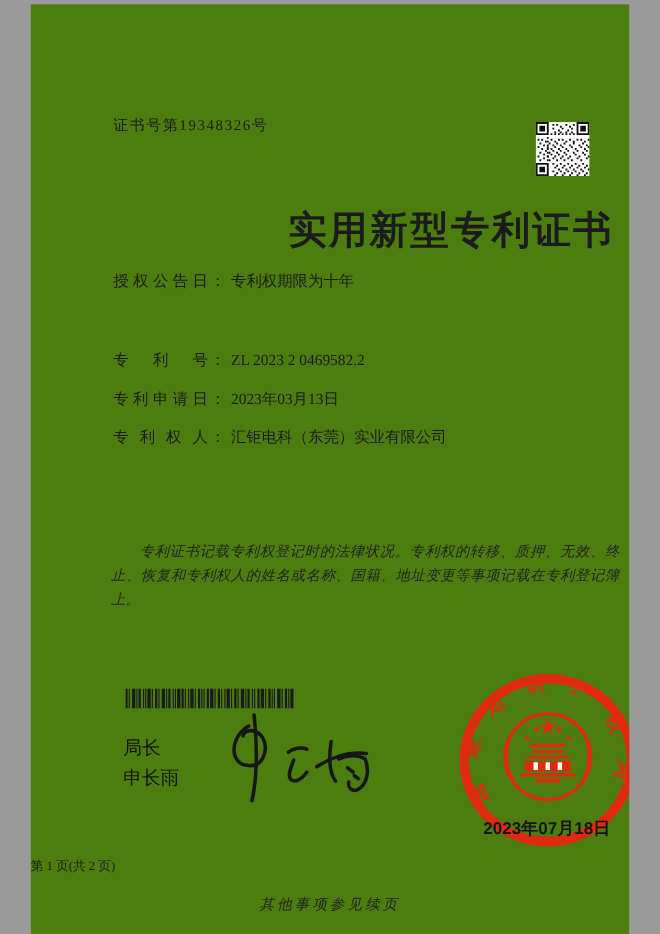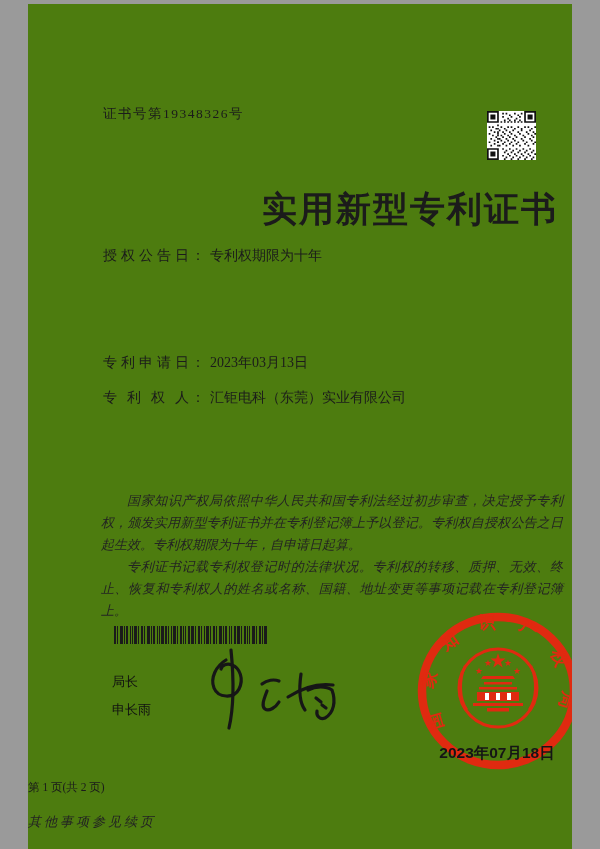--- a/index.html
+++ b/index.html
@@ -11,27 +11,27 @@
          font-size:35px;font-weight:bold;letter-spacing:2px;}
   .frow{position:absolute;left:75px;width:470px;height:20px;font-size:14px;white-space:nowrap;}
   .flabel{display:inline-block;width:86px;text-align:justify;text-align-last:justify;vertical-align:top;}
   .flabel2{display:inline-block;width:76px;text-align:justify;text-align-last:justify;vertical-align:top;}
   .colon{display:inline-block;margin:0 5px 0 2px;}
   .second{position:absolute;left:218px;top:0;}
   .paras{position:absolute;left:73px;width:462px;top:486px;font-size:13px;line-height:22px;
          font-style:italic;text-align:justify;color:#232323;}
   .paras p{margin:0;text-indent:2em;}
   .barcode{position:absolute;left:86px;top:622px;width:153px;height:18px;}
-  .director{position:absolute;left:84px;top:664px;font-family:Liberation Serif, serif;
-            font-size:13px;line-height:28px;color:#111;}
+  .director{position:absolute;left:84px;top:664px;font-family:Liberation Mono, monospace;
+            font-size:17px;line-height:28px;color:#111;}
   .director div{height:28px;}
   .sig{position:absolute;left:160px;top:640px;width:170px;height:100px;}
   .seal{position:absolute;left:385px;top:604px;width:170px;height:168px;}
   .page-info{position:absolute;left:0;right:20px;top:776px;text-align:left;font-size:11.5px;}
-  .cont-note{position:absolute;left:0;right:0;top:809px;font-size:13px;
+  .cont-note{position:absolute;left:0;right:0;top:809px;text-align:center;font-size:13px;
              font-style:italic;letter-spacing:3px;color:#232323;}
 </style>
 </head>
 <body>
 
 <div class="page">
 
   <div class="cert-no">证书号第19348326号</div>
 
   <svg class="qr" viewBox="0 0 29 29" aria-hidden="true">
@@ -41,29 +41,31 @@
     <path fill="#111" d="M2,2h3v3H2z M24,2h3v3h-3z M2,24h3v3H2z"></path>
     <path fill="#111" d="M8,6h1v1H8z M10,6h1v1h-1z M12,6h1v1h-1z M14,6h1v1h-1z M16,6h1v1h-1z M18,6h1v1h-1z M20,6h1v1h-1z M6,8h1v1H6z M6,10h1v1H6z M6,12h1v1H6z M6,14h1v1H6z M6,16h1v1H6z M6,18h1v1H6z M6,20h1v1H6z"></path>
     <path fill="#111" d="M9 1h1v1h-1z M11 1h1v1h-1z M13 2h1v1h-1z M16 1h1v1h-1z M18 2h1v1h-1z M20 1h1v1h-1z M9 3h1v1h-1z M12 4h1v1h-1z M14 3h1v1h-1z M17 4h1v1h-1z M19 3h1v1h-1z M10 5h1v1h-1z M13 5h1v1h-1z M16 5h1v1h-1z M19 5h1v1h-1z M1 9h1v1h-1z M3 9h1v1h-1z M5 10h1v1h-1z M8 9h1v1h-1z M10 10h1v1h-1z M12 9h1v1h-1z M14 9h1v1h-1z M16 10h1v1h-1z M18 9h1v1h-1z M20 10h1v1h-1z M22 9h1v1h-1z M24 9h1v1h-1z M26 10h1v1h-1z M28 9h1v1h-1z M2 11h1v1h-1z M4 12h1v1h-1z M7 11h1v1h-1z M9 12h1v1h-1z M11 11h1v1h-1z M13 12h1v1h-1z M15 11h1v1h-1z M18 12h1v1h-1z M20 11h1v1h-1z M23 12h1v1h-1z M25 11h1v1h-1z M27 12h1v1h-1z M1 13h1v1h-1z M3 14h1v1h-1z M6 13h1v1h-1z M8 14h1v1h-1z M10 13h1v1h-1z M12 14h1v1h-1z M14 13h1v1h-1z M16 14h1v1h-1z M19 13h1v1h-1z M21 14h1v1h-1z M24 13h1v1h-1z M26 14h1v1h-1z M28 13h1v1h-1z M2 16h1v1h-1z M5 15h1v1h-1z M7 16h1v1h-1z M9 15h1v1h-1z M11 16h1v1h-1z M13 15h1v1h-1z M15 16h1v1h-1z M17 15h1v1h-1z M20 16h1v1h-1z M22 15h1v1h-1z M25 16h1v1h-1z M27 15h1v1h-1z M1 18h1v1h-1z M4 17h1v1h-1z M6 18h1v1h-1z M8 17h1v1h-1z M10 18h1v1h-1z M12 17h1v1h-1z M14 18h1v1h-1z M16 17h1v1h-1z M18 18h1v1h-1z M21 17h1v1h-1z M23 18h1v1h-1z M26 17h1v1h-1z M28 18h1v1h-1z M2 20h1v1h-1z M4 19h1v1h-1z M7 20h1v1h-1z M9 19h1v1h-1z M11 20h1v1h-1z M13 19h1v1h-1z M15 20h1v1h-1z M17 19h1v1h-1z M19 20h1v1h-1z M22 19h1v1h-1z M24 20h1v1h-1z M27 19h1v1h-1z M9 22h1v1h-1z M11 23h1v1h-1z M13 22h1v1h-1z M15 23h1v1h-1z M17 22h1v1h-1z M19 23h1v1h-1z M21 22h1v1h-1z M23 23h1v1h-1z M25 22h1v1h-1z M27 23h1v1h-1z M10 24h1v1h-1z M12 25h1v1h-1z M14 24h1v1h-1z M16 25h1v1h-1z M18 24h1v1h-1z M20 25h1v1h-1z M22 24h1v1h-1z M24 25h1v1h-1z M26 24h1v1h-1z M28 25h1v1h-1z M9 26h1v1h-1z M11 27h1v1h-1z M13 26h1v1h-1z M15 27h1v1h-1z M17 26h1v1h-1z M19 27h1v1h-1z M21 26h1v1h-1z M23 27h1v1h-1z M25 26h1v1h-1z M27 27h1v1h-1z M10 28h1v1h-1z M14 28h1v1h-1z M18 28h1v1h-1z M22 28h1v1h-1z M26 28h1v1h-1z"></path>
   </svg>
 
   <h1 class="title">实用新型专利证书</h1>
 
   <div class="frow" style="top:243px">
     <span class="flabel">授权公告日</span><span class="colon">：</span><span class="fvalue">专利权期限为十年</span>
   </div>
+  <div class="frow" style="top:315px">
+    <span class="flabel">专利号</span><span class="colon">：</span><span class="fvalue">ZL 2023 2 0469582.2</span>
+  </div>
   <div class="frow" style="top:350px">
     <span class="flabel">专利申请日</span><span class="colon">：</span><span class="fvalue">2023年03月13日</span>
   </div>
   <div class="frow" style="top:385px">
     <span class="flabel">专利权人</span><span class="colon">：</span><span class="fvalue">汇钜电科（东莞）实业有限公司</span>
   </div>
 
   <div class="paras">
-    <p>国家知识产权局依照中华人民共和国专利法经过初步审查，决定授予专利权，颁发实用新型专利证书并在专利登记簿上予以登记。专利权自授权公告之日起生效。专利权期限为十年，自申请日起算。</p>
     <p>专利证书记载专利权登记时的法律状况。专利权的转移、质押、无效、终止、恢复和专利权人的姓名或名称、国籍、地址变更等事项记载在专利登记簿上。</p>
   </div>
 
   <svg class="barcode" viewBox="0 0 153 17" preserveAspectRatio="none" aria-hidden="true">
     <path fill="#1a1a1a" d="M0 0h2v17H0z M3 0h1v17H3z M6 0h3v17H6z M10 0h1v17h-1z M12 0h2v17h-2z M16 0h1v17h-1z M18 0h1v17h-1z M20 0h3v17h-3z M24 0h1v17h-1z M27 0h2v17h-2z M30 0h1v17h-1z M33 0h3v17h-3z M37 0h1v17h-1z M39 0h2v17h-2z M43 0h1v17h-1z M45 0h1v17h-1z M47 0h3v17h-3z M51 0h2v17h-2z M54 0h1v17h-1z M57 0h1v17h-1z M59 0h3v17h-3z M63 0h1v17h-1z M66 0h2v17h-2z M69 0h1v17h-1z M71 0h1v17h-1z M74 0h2v17h-2z M77 0h3v17h-3z M81 0h1v17h-1z M84 0h2v17h-2z M87 0h1v17h-1z M90 0h1v17h-1z M92 0h3v17h-3z M96 0h1v17h-1z M99 0h2v17h-2z M102 0h1v17h-1z M105 0h3v17h-3z M109 0h1v17h-1z M111 0h2v17h-2z M115 0h1v17h-1z M117 0h1v17h-1z M120 0h2v17h-2z M123 0h3v17h-3z M127 0h1v17h-1z M130 0h2v17h-2z M133 0h1v17h-1z M135 0h1v17h-1z M138 0h3v17h-3z M142 0h1v17h-1z M145 0h2v17h-2z M148 0h1v17h-1z M150 0h3v17h-3z"></path>
   </svg>
 
   <div class="director">
     <div>局长</div>
     <div>申长雨</div>

